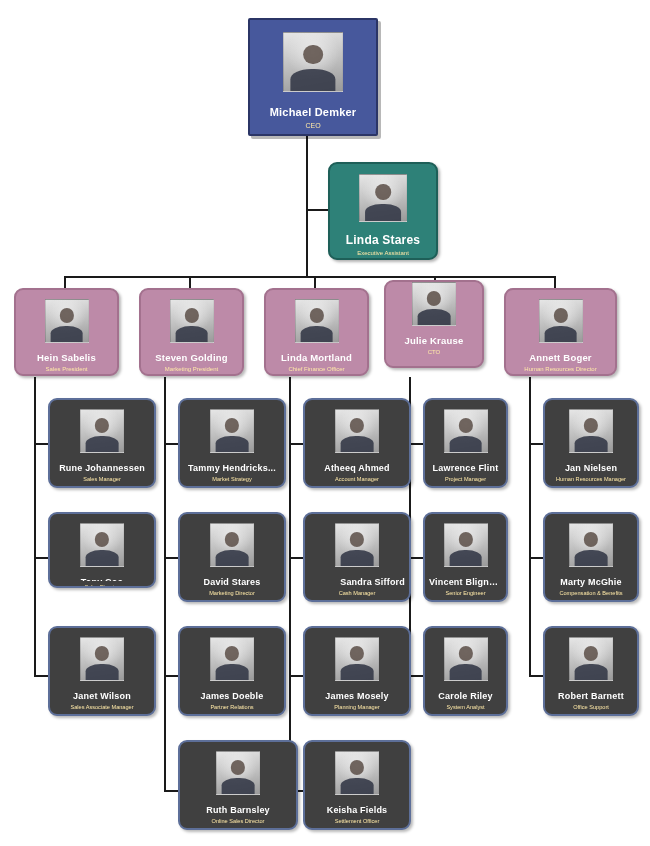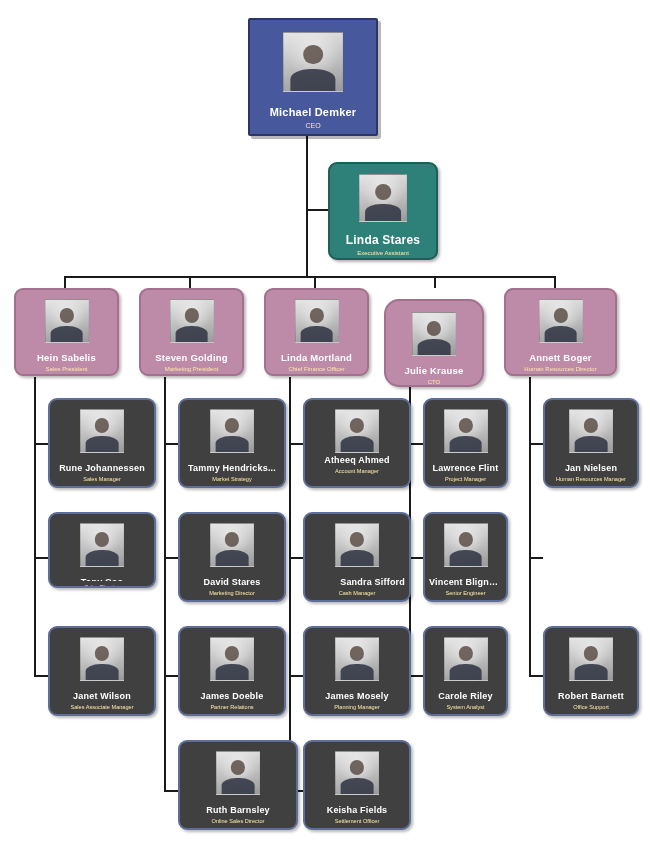--- a/index.html
+++ b/index.html
@@ -175,21 +175,21 @@
     <div class="name" style="margin-top:9px;">Steven Golding</div>
     <div class="title" style="margin-top:3px;">Marketing President</div>
   </div>
 
   <div class="node lvl-vp" style="left:264px;top:288px;width:105px;height:88px;padding-top:9px;">
     <div class="photo" style="width:42px;height:42px;"></div>
     <div class="name" style="margin-top:9px;">Linda Mortland</div>
     <div class="title" style="margin-top:3px;">Chief Finance Officer</div>
   </div>
 
-  <div class="node lvl-vp" style="left:384px;top:299px;width:100px;height:88px;padding-top:11px;border-radius:15px;">
+  <div class="node lvl-vp" style="left:384px;top:280px;width:100px;height:88px;padding-top:0;">
     <div class="photo" style="width:42px;height:42px;"></div>
     <div class="name" style="margin-top:9px;">Julie Krause</div>
     <div class="title" style="margin-top:3px;">CTO</div>
   </div>
 
   <div class="node lvl-vp" style="left:504px;top:288px;width:113px;height:88px;padding-top:9px;">
     <div class="photo" style="width:42px;height:42px;"></div>
     <div class="name" style="margin-top:9px;">Annett Boger</div>
     <div class="title" style="margin-top:3px;">Human Resources Director</div>
   </div>
@@ -226,21 +226,21 @@
     <div class="title" style="margin-top:3px;">Partner Relations</div>
   </div>
   <div class="node lvl-staff" style="left:178px;top:740px;width:120px;height:90px;padding-top:9px;">
     <div class="photo" style="width:42px;height:42px;"></div>
     <div class="name" style="margin-top:10px;">Ruth Barnsley</div>
     <div class="title" style="margin-top:3px;">Online Sales Director</div>
   </div>
 
   <div class="node lvl-staff" style="left:303px;top:398px;width:108px;height:90px;padding-top:9px;">
     <div class="photo" style="width:42px;height:42px;"></div>
-    <div class="name" style="margin-top:2px;">Atheeq Ahmed</div>
+    <div class="name" style="margin-top:10px;">Atheeq Ahmed</div>
     <div class="title" style="margin-top:3px;">Account Manager</div>
   </div>
   <div class="node lvl-staff" style="left:303px;top:512px;width:108px;height:90px;padding-top:9px;">
     <div class="photo" style="width:42px;height:42px;"></div>
     <div class="name" style="margin-top:10px;text-align:right;">Sandra Sifford</div>
     <div class="title" style="margin-top:3px;">Cash Manager</div>
   </div>
   <div class="node lvl-staff" style="left:303px;top:626px;width:108px;height:90px;padding-top:9px;">
     <div class="photo" style="width:42px;height:42px;"></div>
     <div class="name" style="margin-top:10px;">James Mosely</div>
@@ -266,19 +266,24 @@
     <div class="photo" style="width:42px;height:42px;"></div>
     <div class="name" style="margin-top:10px;">Carole Riley</div>
     <div class="title" style="margin-top:3px;">System Analyst</div>
   </div>
 
   <div class="node lvl-staff" style="left:543px;top:398px;width:96px;height:90px;padding-top:9px;">
     <div class="photo" style="width:42px;height:42px;"></div>
     <div class="name" style="margin-top:10px;">Jan Nielsen</div>
     <div class="title" style="margin-top:3px;">Human Resources Manager</div>
   </div>
+  <div class="node lvl-staff" style="left:543px;top:512px;width:96px;height:90px;padding-top:9px;">
+    <div class="photo" style="width:42px;height:42px;"></div>
+    <div class="name" style="margin-top:10px;">Marty McGhie</div>
+    <div class="title" style="margin-top:3px;">Compensation &amp; Benefits</div>
+  </div>
   <div class="node lvl-staff" style="left:543px;top:626px;width:96px;height:90px;padding-top:9px;">
     <div class="photo" style="width:42px;height:42px;"></div>
     <div class="name" style="margin-top:10px;">Robert Barnett</div>
     <div class="title" style="margin-top:3px;">Office Support</div>
   </div>
 
 </div>
 
 </body></html>

